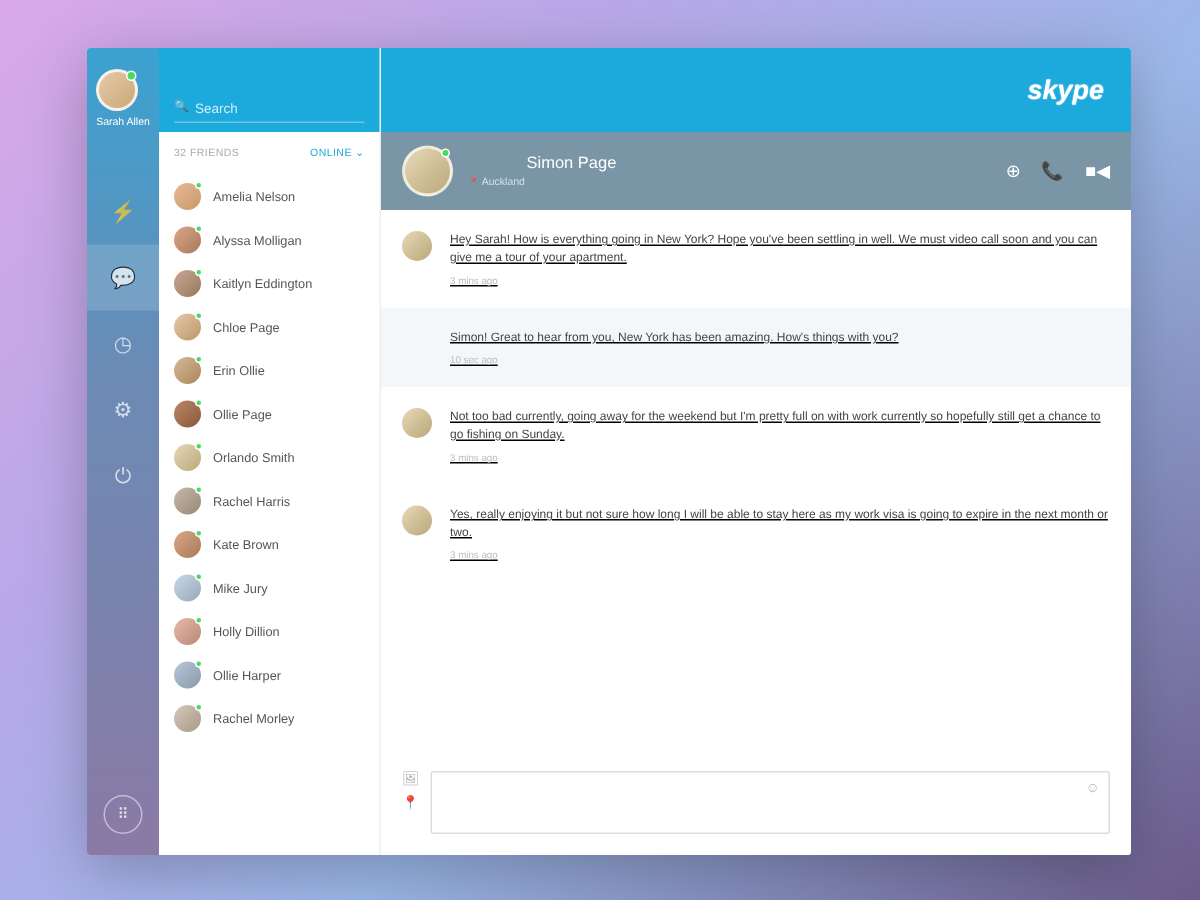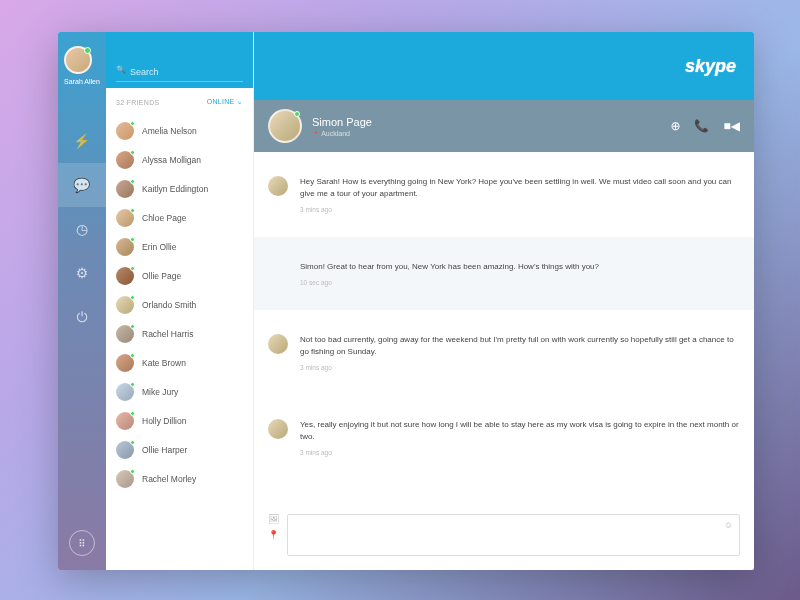--- a/index.html
+++ b/index.html
@@ -26,33 +26,33 @@
 .friends-header { height: 28px; display: flex; align-items: center; justify-content: space-between; padding: 0 10px; font-size: 7px; color: #aaa; letter-spacing: 0.3px; }
 .friends-header span:first-child { text-transform: uppercase; }
 .online-filter { color: #1ca9dc; font-size: 7px; cursor: pointer; }
 .online-filter::after { content: " ⌄"; }
 .friend-list { flex: 1; overflow-y: auto; }
 .friend-item { height: 29px; display: flex; align-items: center; padding: 0 10px; cursor: pointer; }
 .friend-avatar { width: 18px; height: 18px; border-radius: 50%; margin-right: 8px; position: relative; flex-shrink: 0; }
 .friend-status { width: 5px; height: 5px; top: -1px; right: -1px; border-width: 1px; }
 .friend-name { font-size: 8.5px; color: #555; }
 .chat-panel { flex: 1; display: flex; flex-direction: column; }
-.brand-header { height: 68px; background: #1ca9dc; display: flex; align-items: center; justify-content: flex-end; padding: 0 18px; }
+.brand-header { height: 56px; background: #1ca9dc; display: flex; align-items: center; justify-content: flex-end; padding: 0 18px; }
 .skype-logo { color: #fff; font-size: 18px; font-weight: 700; font-style: italic; text-shadow: 0 0 1px #fff; }
 .contact-header { height: 52px; background: #7a95a5; display: flex; align-items: center; padding: 0 14px; }
 .contact-avatar { width: 34px; height: 34px; border-radius: 50%; border: 2px solid rgba(255,255,255,0.7); position: relative; margin-right: 10px; background: linear-gradient(135deg,#d8c8a8,#b89878); }
 .contact-status { width: 6px; height: 6px; top: 0; right: 0; border-width: 1.5px; }
 .contact-info { flex: 1; }
-.contact-name { color: #fff; font-size: 11px; font-weight: 500; }
+.contact-name { color: #fff; font-size: 11px; font-weight: 500; margin-left: 39px; }
 .contact-location { color: rgba(255,255,255,0.7); font-size: 7px; margin-top: 2px; }
 .contact-location::before { content: "📍 "; font-size: 6px; }
 .header-actions { display: flex; gap: 14px; }
 .action-icon { color: #fff; font-size: 12px; cursor: pointer; }
 .messages { flex: 1; overflow-y: auto; background: #fff; }
-.message { padding: 24px 14px; }
+.message { padding: 14px 14px; text-decoration: underline; }
 .message.outgoing { background: #f4f7fa; }
 .msg-row { display: flex; align-items: flex-start; gap: 12px; }
 .msg-avatar { width: 20px; height: 20px; border-radius: 50%; flex-shrink: 0; }
 .message.outgoing .msg-avatar { visibility: hidden; }
 .msg-body { flex: 1; }
 .msg-text { font-size: 8px; color: #444; line-height: 1.5; }
 .msg-time { font-size: 6.5px; color: #bbb; margin-top: 6px; }
 .compose { padding: 8px 14px 14px; display: flex; align-items: flex-start; gap: 8px; }
 .compose-icons { display: flex; flex-direction: column; gap: 6px; font-size: 9px; color: #aaa; }
 .compose-icons span { cursor: pointer; }

